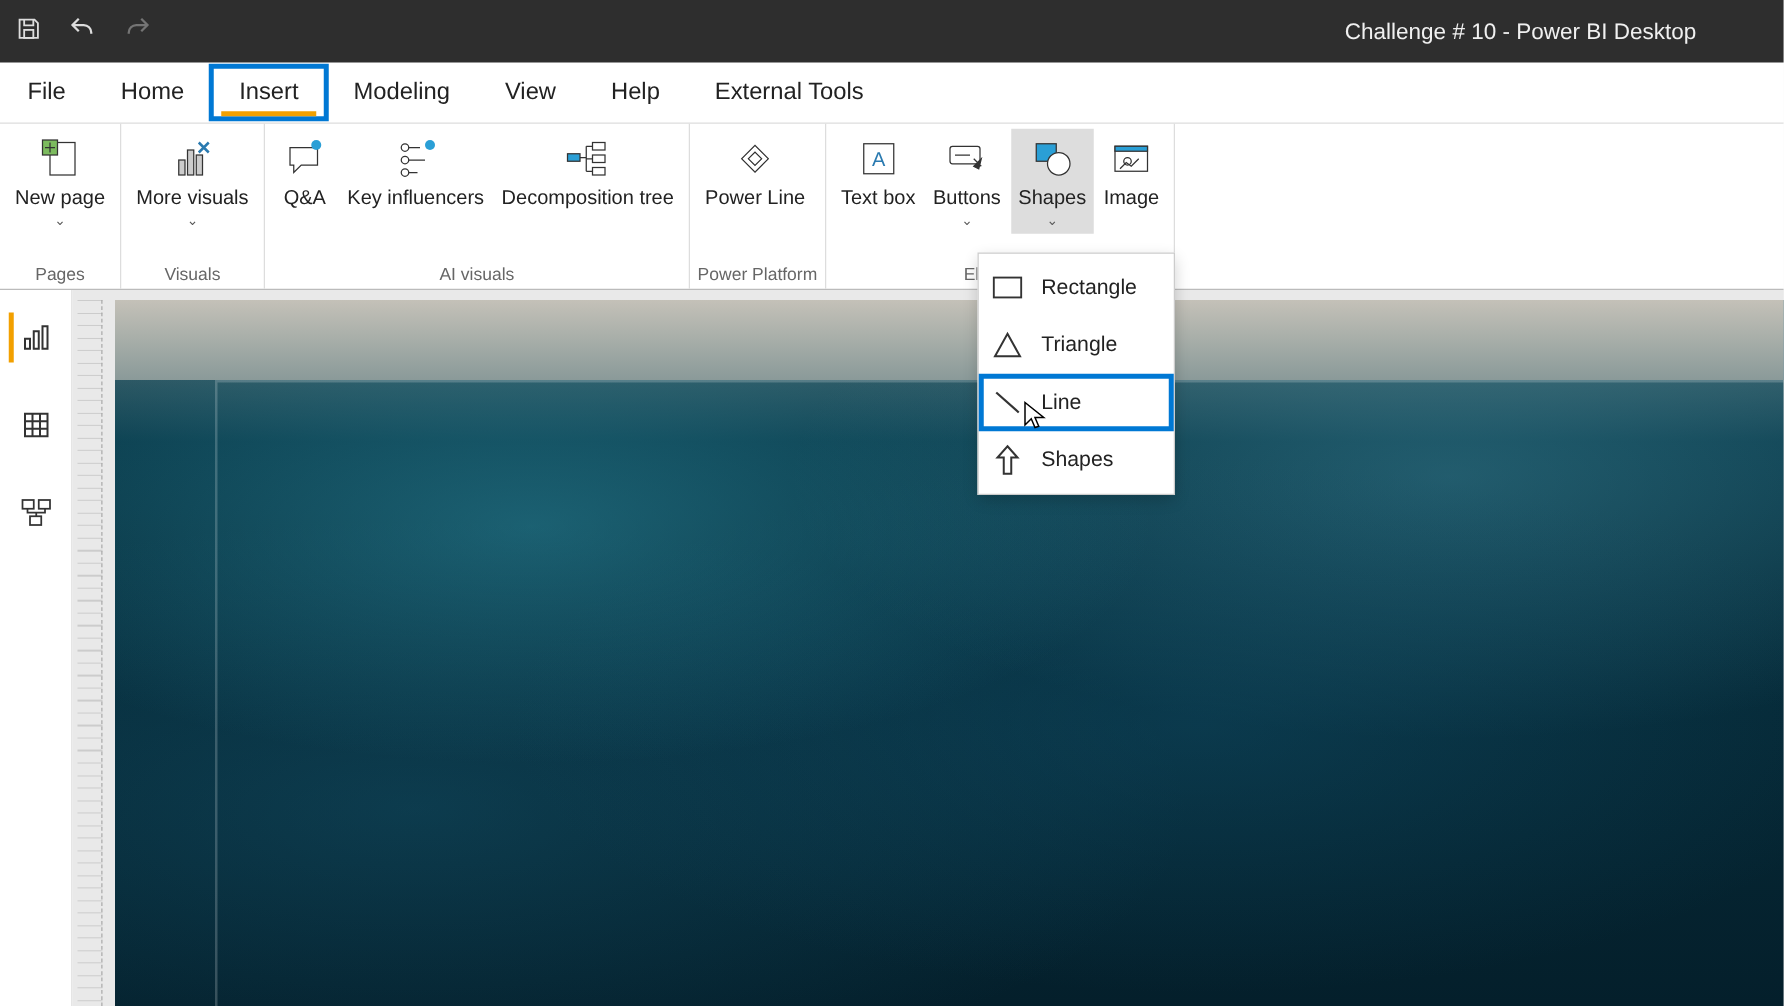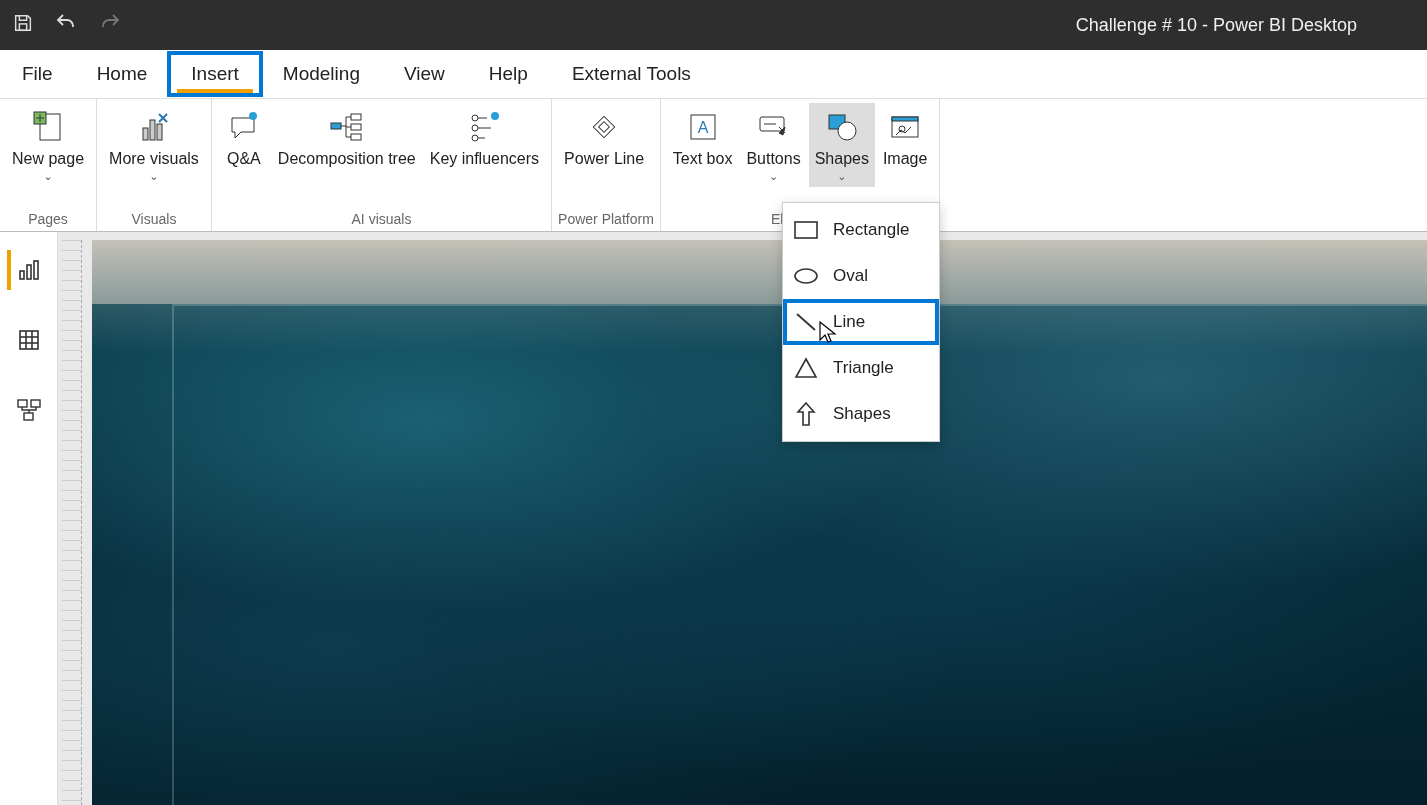--- a/index.html
+++ b/index.html
@@ -306,44 +306,44 @@
         <div class="icon-slot">
           <svg width="34" height="34" viewBox="0 0 34 34">
               <path d="M5 8h22v14H14l-6 6v-6H5z" fill="#fff" stroke="#333"></path>
               <circle cx="26" cy="6" r="4" fill="#2a9fd6"></circle>
             </svg>
         </div>
         <div class="label">Q&amp;A</div>
       </div>
       <div class="ribbon-btn">
         <div class="icon-slot">
-          <svg width="36" height="34" viewBox="0 0 36 34">
-              <rect x="2" y="13" width="10" height="6" fill="#2a9fd6" stroke="#333"></rect>
-              <rect x="22" y="4" width="10" height="6" fill="#fff" stroke="#333"></rect>
-              <rect x="22" y="14" width="10" height="6" fill="#fff" stroke="#333"></rect>
-              <rect x="22" y="24" width="10" height="6" fill="#fff" stroke="#333"></rect>
-              <path d="M12 16h5M17 7v20M17 7h5M17 17h5M17 27h5" stroke="#333"></path>
-            </svg>
-        </div>
-        <div class="label">Decomposition tree</div>
-      </div>
-      <div class="ribbon-btn">
-        <div class="icon-slot">
           <svg width="34" height="34" viewBox="0 0 34 34">
               <circle cx="8" cy="8" r="3" fill="#fff" stroke="#333"></circle>
               <circle cx="8" cy="18" r="3" fill="#fff" stroke="#333"></circle>
               <circle cx="8" cy="28" r="3" fill="#fff" stroke="#333"></circle>
               <line x1="11" y1="8" x2="20" y2="8" stroke="#333"></line>
               <line x1="11" y1="18" x2="24" y2="18" stroke="#333"></line>
               <line x1="11" y1="28" x2="18" y2="28" stroke="#333"></line>
               <circle cx="28" cy="6" r="4" fill="#2a9fd6"></circle>
             </svg>
         </div>
         <div class="label">Key influencers</div>
       </div>
+      <div class="ribbon-btn">
+        <div class="icon-slot">
+          <svg width="36" height="34" viewBox="0 0 36 34">
+              <rect x="2" y="13" width="10" height="6" fill="#2a9fd6" stroke="#333"></rect>
+              <rect x="22" y="4" width="10" height="6" fill="#fff" stroke="#333"></rect>
+              <rect x="22" y="14" width="10" height="6" fill="#fff" stroke="#333"></rect>
+              <rect x="22" y="24" width="10" height="6" fill="#fff" stroke="#333"></rect>
+              <path d="M12 16h5M17 7v20M17 7h5M17 17h5M17 27h5" stroke="#333"></path>
+            </svg>
+        </div>
+        <div class="label">Decomposition tree</div>
+      </div>
     </div>
     <div class="ribbon-group-label">AI visuals</div>
   </div>
 
   <div class="ribbon-group">
     <div class="ribbon-group-items">
       <div class="ribbon-btn">
         <div class="icon-slot">
           <svg width="36" height="34" viewBox="0 0 36 36">
               <rect x="10" y="10" width="16" height="16" fill="#fff" stroke="#333" transform="rotate(45 18 18)"></rect>
@@ -444,44 +444,36 @@
   <div class="shape-item">
     <span class="shape-icon">
       <svg width="24" height="18" viewBox="0 0 24 18">
           <rect x="1" y="1" width="22" height="16" fill="none" stroke="#333" stroke-width="1.6"></rect>
         </svg>
     </span>
     <span>Rectangle</span>
   </div>
   <div class="shape-item">
     <span class="shape-icon">
-      <svg width="26" height="18" viewBox="0 0 26 18">
-          <ellipse cx="13" cy="9" rx="11" ry="7" fill="none" stroke="#333" stroke-width="1.6"></ellipse>
+      <svg width="24" height="22" viewBox="0 0 24 22">
+          <path d="M12 2L22 20H2z" fill="none" stroke="#333" stroke-width="1.6"></path>
         </svg>
     </span>
-    <span>Oval</span>
+    <span>Triangle</span>
   </div>
   <div class="shape-item highlight">
     <span class="shape-icon">
       <svg width="24" height="24" viewBox="0 0 24 24">
           <line x1="3" y1="4" x2="21" y2="20" stroke="#333" stroke-width="1.8"></line>
         </svg>
     </span>
     <span>Line</span>
   </div>
   <div class="shape-item">
     <span class="shape-icon">
-      <svg width="24" height="22" viewBox="0 0 24 22">
-          <path d="M12 2L22 20H2z" fill="none" stroke="#333" stroke-width="1.6"></path>
-        </svg>
-    </span>
-    <span>Triangle</span>
-  </div>
-  <div class="shape-item">
-    <span class="shape-icon">
       <svg width="22" height="26" viewBox="0 0 22 26">
           <path d="M11 2l8 9h-5v13H8V11H3z" fill="none" stroke="#333" stroke-width="1.6"></path>
         </svg>
     </span>
     <span>Shapes</span>
   </div>
 </div>
 
 <div class="cursor">
   <svg width="20" height="24" viewBox="0 0 20 24">

